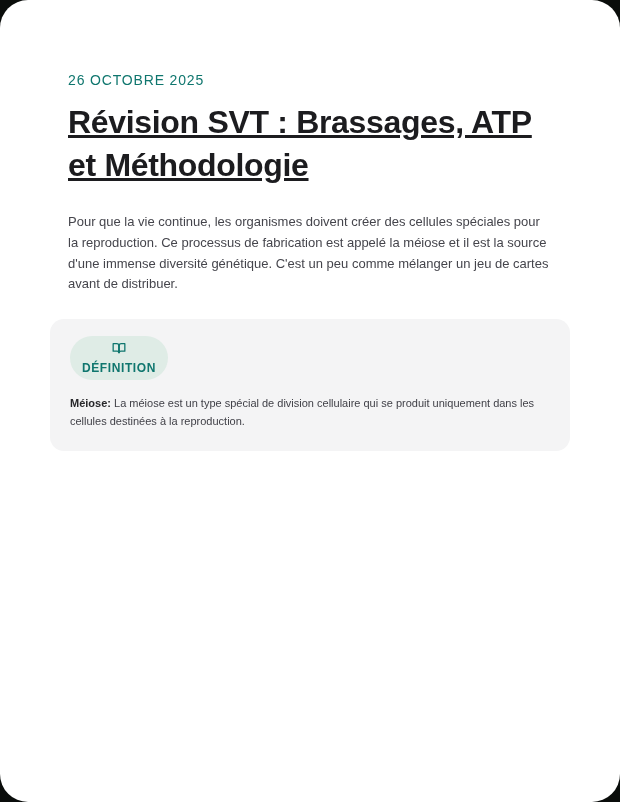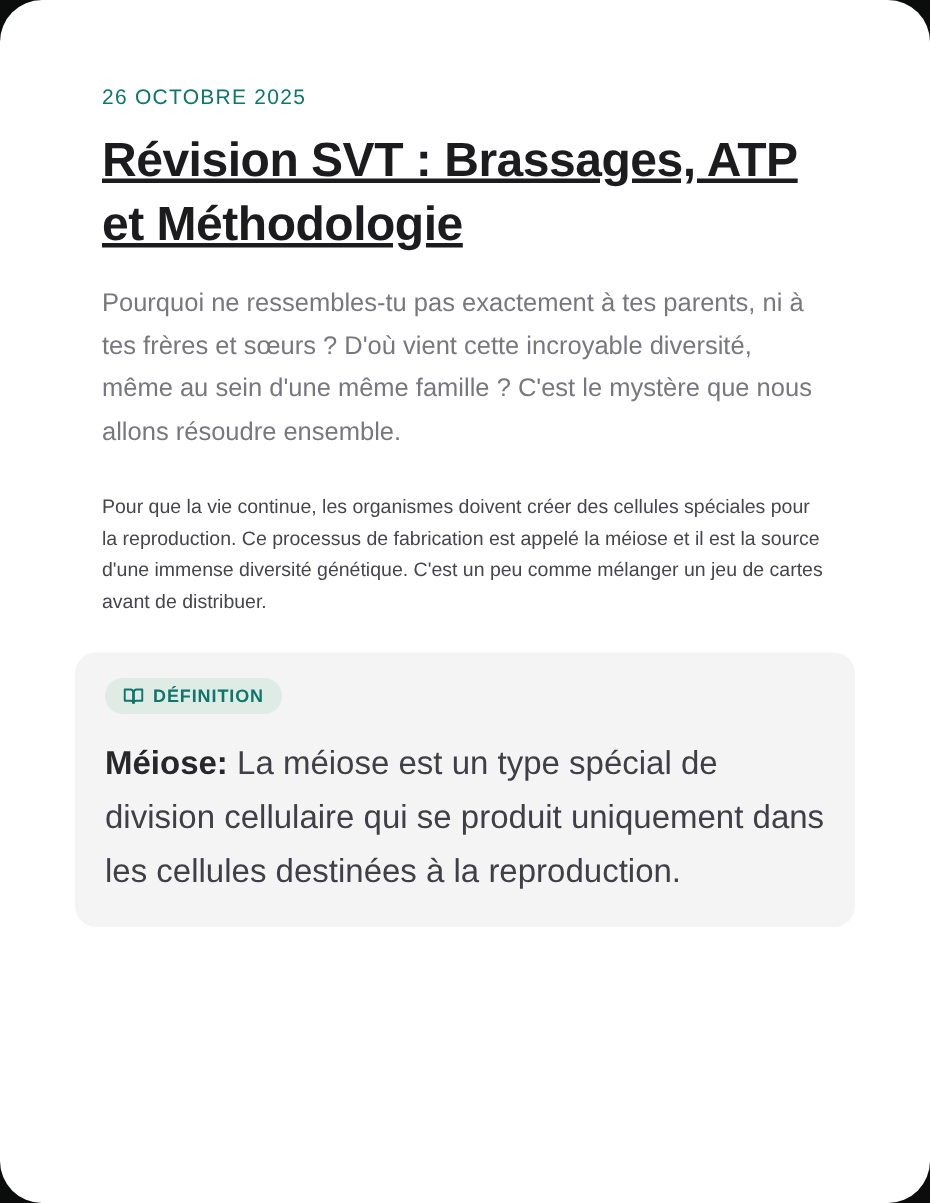--- a/index.html
+++ b/index.html
@@ -14,21 +14,21 @@
 
   .card {
     width: 620px;
     height: 802px;
     background: #ffffff;
     border-radius: 28px;
     overflow: hidden;
   }
 
   .content {
-    padding: 56px 68px 0 68px;
+    padding: 72px 68px 0 68px;
   }
 
   .date-label {
     color: #0f766e;
     font-size: 14px;
     font-weight: 500;
     letter-spacing: 0.06em;
     text-transform: uppercase;
   }
 
@@ -90,51 +90,51 @@
     align-items: center;
     gap: 6px;
     background: #dfece6;
     color: #0f766e;
     font-size: 12px;
     font-weight: 700;
     letter-spacing: 0.05em;
     padding: 5px 12px;
     border-radius: 999px;
     text-transform: uppercase;
+    flex-direction: column;
   }
 
   .definition-pill svg {
     width: 14px;
     height: 14px;
     display: block;
   }
 
   .definition-text {
     margin-top: 15px;
     color: #3f3f46;
-    font-size: 22px;
+    font-size: 11px;
     line-height: 1.62;
   }
 
   .definition-text .term {
     font-weight: 700;
     color: #27272a;
   }
 </style>
 </head>
 <body>
 
 <div class="card">
   <div class="content">
 
     <div class="date-label">26 OCTOBRE 2025</div>
 
     <h1 class="page-title">Révision SVT : Brassages, ATP et Méthodologie</h1>
 
-    <p class="intro">Pourquoi ne ressembles-tu pas exactement à tes parents, ni à tes frères et sœurs ? D'où vient cette incroyable diversité, même au sein d'une même famille ? C'est le mystère que nous allons résoudre ensemble.</p>
 
 
 
     <p class="body-text">Pour que la vie continue, les organismes doivent créer des cellules spéciales pour la reproduction. Ce processus de fabrication est appelé la méiose et il est la source d'une immense diversité génétique. C'est un peu comme mélanger un jeu de cartes avant de distribuer.</p>
 
     <div class="definition-box">
       <span class="definition-pill">
         <span>
           <svg viewBox="0 0 24 24" fill="none" stroke="currentColor" stroke-width="2.2" stroke-linecap="round" stroke-linejoin="round">
             <path d="M2 4.5h6.5A3 3 0 0 1 11.5 7.5v12.5a2.6 2.6 0 0 0-2.6-2.5H2z"></path>

